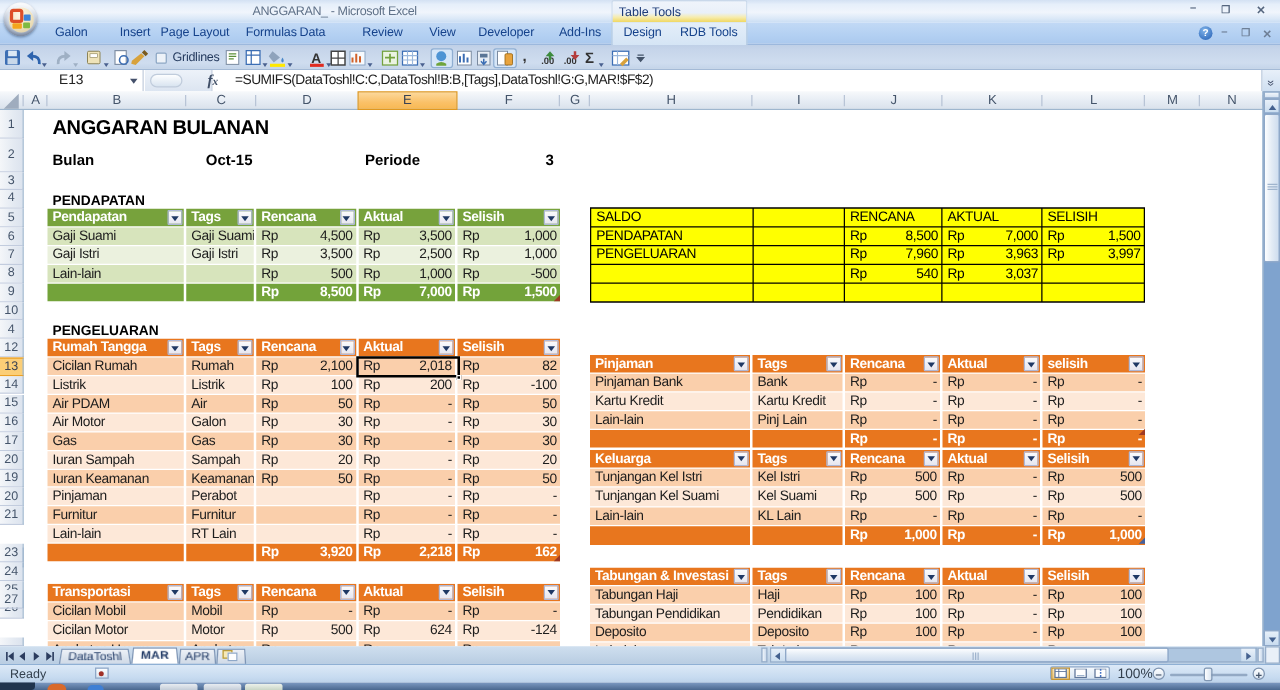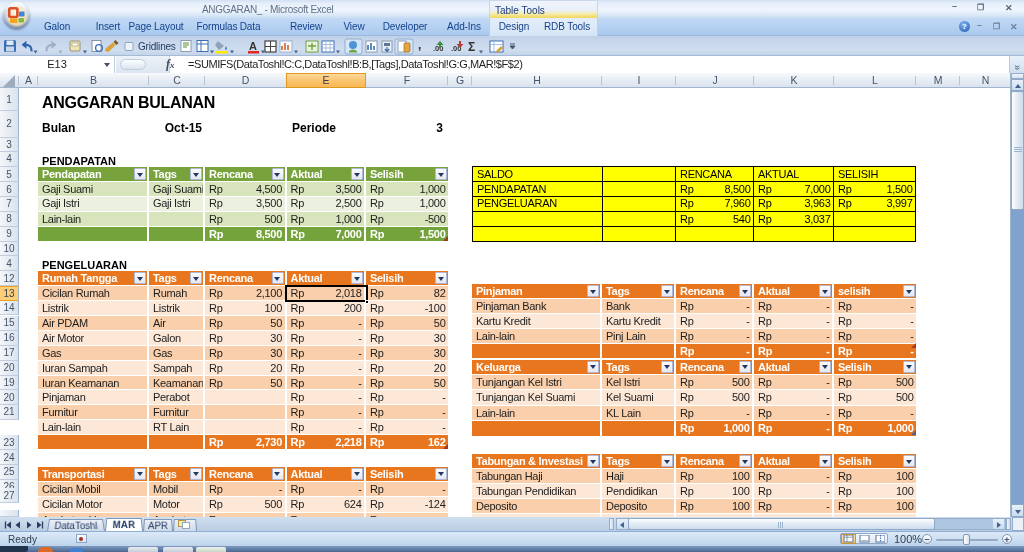--- a/index.html
+++ b/index.html
@@ -224,21 +224,21 @@
 <div class="abs rh" style="top:345.5px;height:15px">17</div>
 <div class="abs rh" style="top:360.5px;height:15px">20</div>
 <div class="abs rh" style="top:375.5px;height:14.5px">19</div>
 <div class="abs rh" style="top:390px;height:15px">20</div>
 <div class="abs rh" style="top:405px;height:14.5px">21</div>
 <div class="abs rh" style="top:438px;height:15.5px">22</div>
 <div class="abs rh" style="top:435px;height:15px">23</div>
 <div class="abs rh" style="top:450px;height:15px">24</div>
 <div class="abs rh" style="top:465px;height:14.5px">25</div>
 <div class="abs rh" style="top:479.5px;height:15px">26</div>
-<div class="abs rh" style="top:488px;height:15px">27</div>
+<div class="abs rh" style="top:472px;height:15px">27</div>
 <div class="abs rh" style="top:509.5px;height:7.5px"></div>
 
 <div class="abs" style="left:42px;top:94px;font-size:16px;font-weight:bold;color:#000;letter-spacing:-0.3px">ANGGARAN BULANAN</div>
 <div class="abs lbl" style="left:42px;top:121px;font-size:12px">Bulan</div>
 <div class="abs lbl" style="left:202px;top:121px;font-size:12px;transform:translateX(-100%)">Oct-15</div>
 <div class="abs lbl" style="left:292px;top:121px;font-size:12px">Periode</div>
 <div class="abs lbl" style="left:443px;top:121px;font-size:12px;transform:translateX(-100%)">3</div>
 <div class="abs lbl" style="left:42px;top:155px">PENDAPATAN</div>
 <div class="abs lbl" style="left:42px;top:259px">PENGELUARAN</div>
 
@@ -440,21 +440,21 @@
       <span>-</span>
     </div>
     <div class="c o2 m">
       <span>Rp</span>
       <span>-</span>
     </div>
 <div class="c ot"></div>
     <div class="c ot"></div>
     <div class="c ot m">
       <span>Rp</span>
-      <span>2,730</span>
+      <span>3,920</span>
     </div>
     <div class="c ot m">
       <span>Rp</span>
       <span>2,218</span>
     </div>
     <div class="c ot m">
       <span>Rp</span>
       <span>162</span>
     </div>
 </div>

